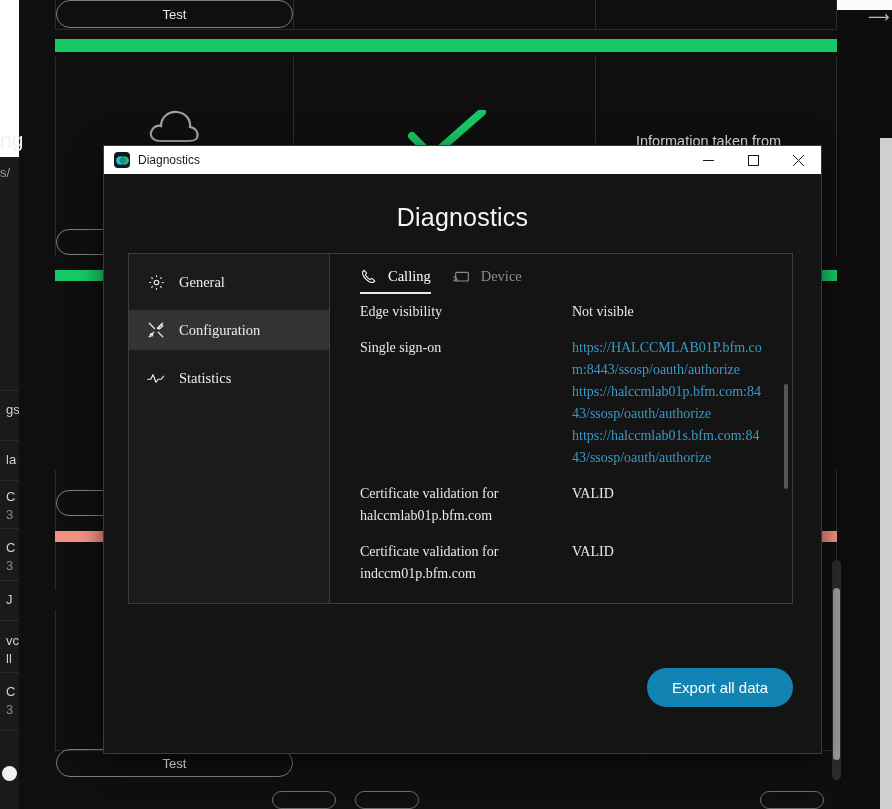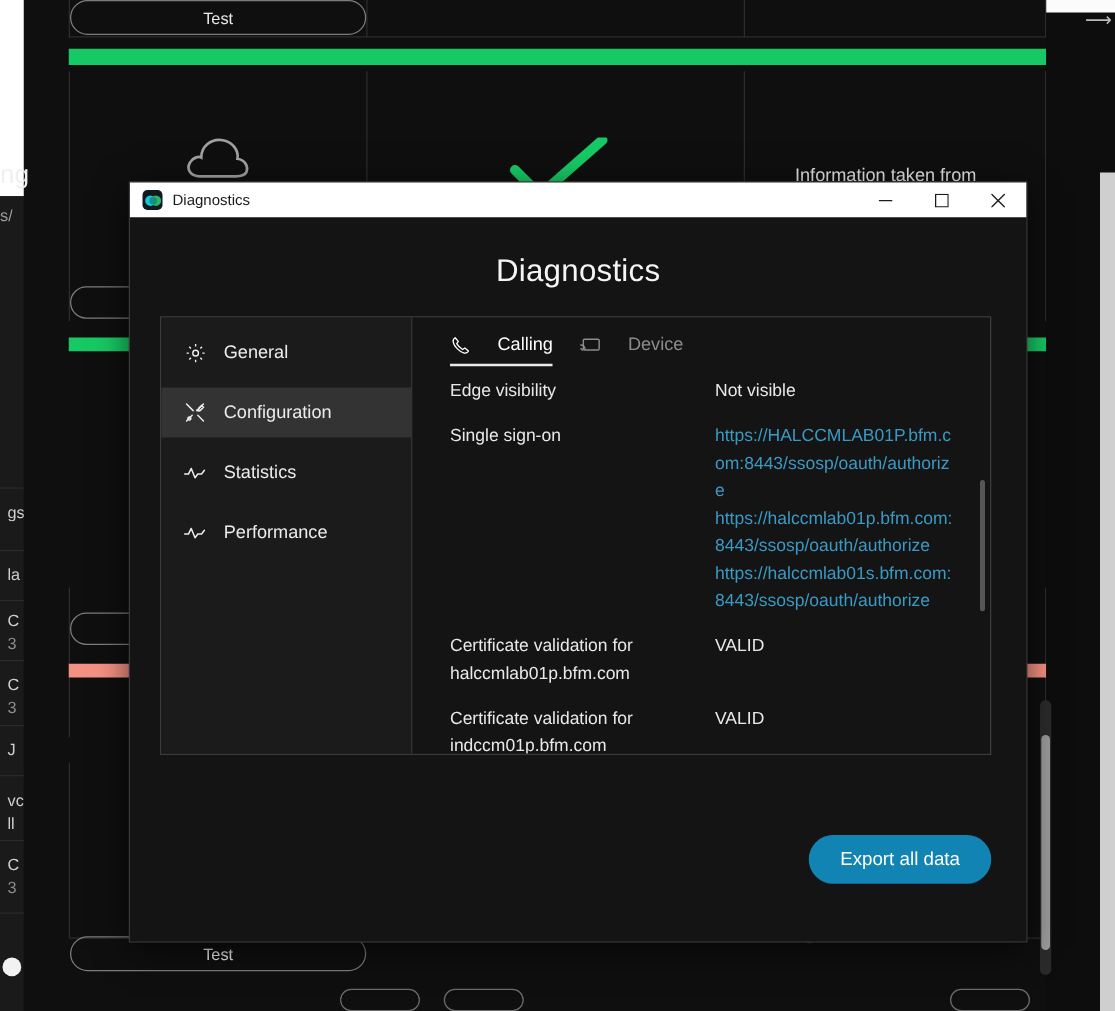--- a/index.html
+++ b/index.html
@@ -163,20 +163,21 @@
     padding-top: 29px;
     letter-spacing: .2px;
   }
   .panel {
     position: absolute;
     left: 24px; top: 79px;
     width: 665px; height: 351px;
     border: 1px solid #3c3c3c;
     display: flex;
     overflow: hidden;
+    font-family: Liberation Serif, serif;
   }
   .sidebar {
     width: 201px;
     flex: 0 0 201px;
     background: #1b1b1b;
     border-right: 1px solid #3c3c3c;
     padding-top: 8px;
   }
   .side-item {
     display: flex; align-items: center;
@@ -200,21 +201,21 @@
     background: #141414;
     position: relative;
     overflow: hidden;
   }
   .tabs {
     display: flex;
     gap: 22px;
     padding: 14px 0 0 30px;
   }
   .tab {
-    display: flex; align-items: center; gap: 22px;
+    display: flex; align-items: center; gap: 12px;
     padding-bottom: 7px;
     font-size: 14.5px;
     color: #8c8c8c;
     border-bottom: 2px solid transparent;
   }
   .tab.active { color: #ffffff; border-bottom-color: #e9e9e9; }
   .tab .ico { width: 16px; height: 16px; display: flex; align-items: center; justify-content: center; }
 
   .rows {
     position: absolute;
@@ -421,28 +422,20 @@
           <span class="ico">
             <svg width="19" height="13" viewBox="0 0 24 14" fill="none" stroke="#ececec" stroke-width="1.6" stroke-linecap="round" stroke-linejoin="round">
               <path d="M1 8 L5 8 L8 2 L12 12 L15 8 L19 8 L22 4"></path>
             </svg>
           </span>
           <span>Statistics</span>
         </div>
 
         <div class="side-spacer"></div>
 
-        <div class="side-item">
-          <span class="ico">
-            <svg width="19" height="13" viewBox="0 0 24 14" fill="none" stroke="#ececec" stroke-width="1.6" stroke-linecap="round" stroke-linejoin="round">
-              <path d="M1 8 L5 8 L8 2 L12 12 L15 8 L19 8 L22 4"></path>
-            </svg>
-          </span>
-          <span>Performance</span>
-        </div>
       </div>
 
       <div class="content">
 
         <div class="tabs">
           <div class="tab active">
             <span class="ico">
               <svg width="15" height="15" viewBox="0 0 24 24" fill="none" stroke="#ffffff" stroke-width="1.7" stroke-linecap="round" stroke-linejoin="round">
                 <path d="M5 2 C3.5 3 2 5 2.5 7.5 C3.5 13 11 20.5 16.5 21.5 C19 22 21 20.5 22 19 L17.5 15 L14.5 17 C12 15.5 8.5 12 7 9.5 L9 6.5 Z"></path>
               </svg>

